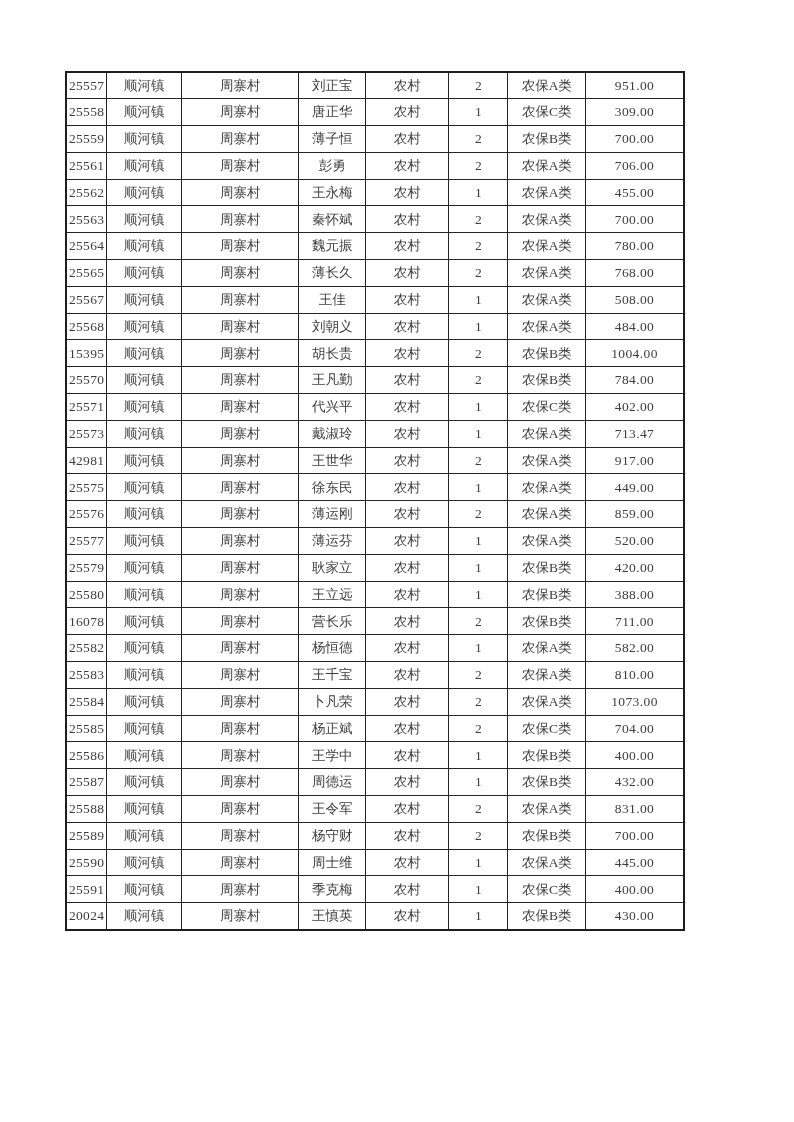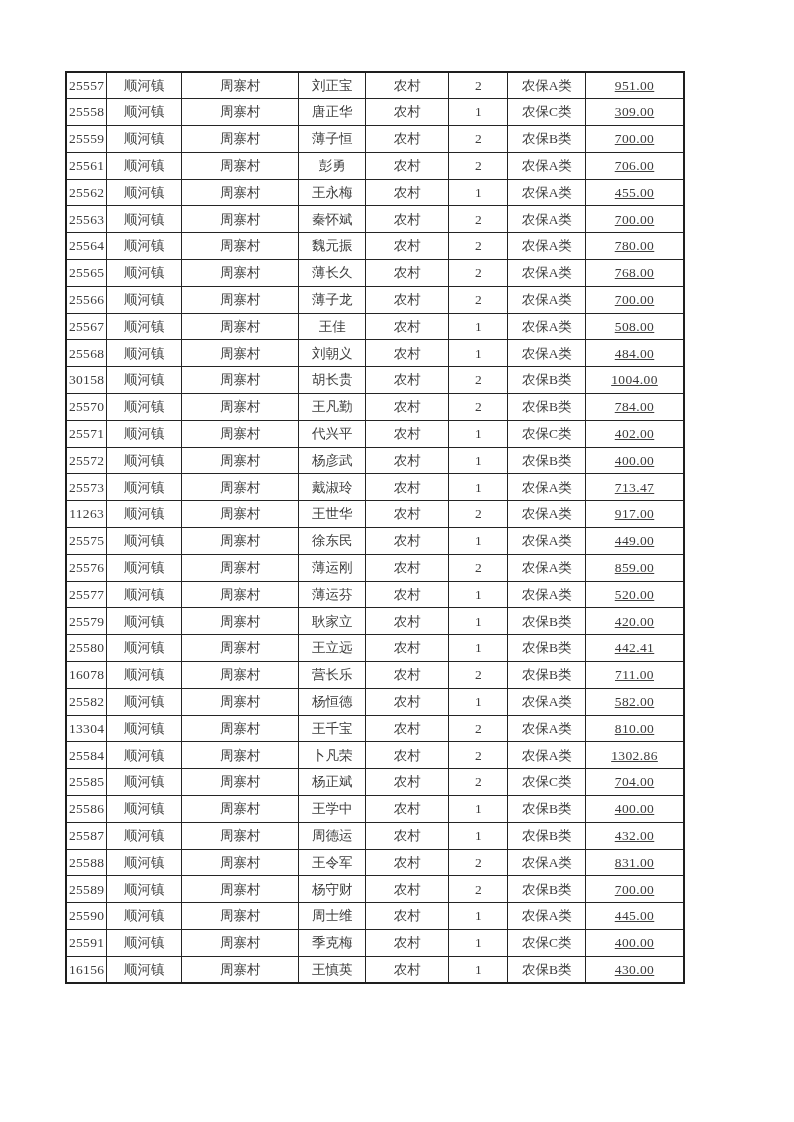--- a/index.html
+++ b/index.html
@@ -30,21 +30,21 @@
     padding: 0 2px;
     text-align: center;
     vertical-align: middle;
     font-size: 13.5px;
     line-height: 1;
     color: #3d3d3d;
     white-space: nowrap;
     overflow: hidden;
   }
   td.cell-id     { font-size: 13px; letter-spacing: 0.3px; }
-  td.cell-amount { font-size: 13px; letter-spacing: 0.4px; text-decoration: underline; }
+  td.cell-amount { font-size: 13px; letter-spacing: 0.4px; }
   td.cell-count  { font-size: 13px; }
 </style>
 </head>
 <body>
 
 <div class="page">
   <table class="data-grid">
     <colgroup>
       <col style="width:37px">
       <col style="width:75px">
@@ -130,51 +130,41 @@
           <td class="cell-id">25565</td>
           <td class="cell-town">顺河镇</td>
           <td class="cell-village">周寨村</td>
           <td class="cell-name">薄长久</td>
           <td class="cell-area-type">农村</td>
           <td class="cell-count">2</td>
           <td class="cell-insurance-class">农保A类</td>
           <td class="cell-amount">768.00</td>
         </tr>
         <tr>
-          <td class="cell-id">25566</td>
-          <td class="cell-town">顺河镇</td>
-          <td class="cell-village">周寨村</td>
-          <td class="cell-name">薄子龙</td>
-          <td class="cell-area-type">农村</td>
-          <td class="cell-count">2</td>
-          <td class="cell-insurance-class">农保A类</td>
-          <td class="cell-amount">700.00</td>
-        </tr>
-        <tr>
           <td class="cell-id">25567</td>
           <td class="cell-town">顺河镇</td>
           <td class="cell-village">周寨村</td>
           <td class="cell-name">王佳</td>
           <td class="cell-area-type">农村</td>
           <td class="cell-count">1</td>
           <td class="cell-insurance-class">农保A类</td>
           <td class="cell-amount">508.00</td>
         </tr>
         <tr>
           <td class="cell-id">25568</td>
           <td class="cell-town">顺河镇</td>
           <td class="cell-village">周寨村</td>
           <td class="cell-name">刘朝义</td>
           <td class="cell-area-type">农村</td>
           <td class="cell-count">1</td>
           <td class="cell-insurance-class">农保A类</td>
           <td class="cell-amount">484.00</td>
         </tr>
         <tr>
-          <td class="cell-id">30158</td>
+          <td class="cell-id">15395</td>
           <td class="cell-town">顺河镇</td>
           <td class="cell-village">周寨村</td>
           <td class="cell-name">胡长贵</td>
           <td class="cell-area-type">农村</td>
           <td class="cell-count">2</td>
           <td class="cell-insurance-class">农保B类</td>
           <td class="cell-amount">1004.00</td>
         </tr>
         <tr>
           <td class="cell-id">25570</td>
@@ -190,41 +180,31 @@
           <td class="cell-id">25571</td>
           <td class="cell-town">顺河镇</td>
           <td class="cell-village">周寨村</td>
           <td class="cell-name">代兴平</td>
           <td class="cell-area-type">农村</td>
           <td class="cell-count">1</td>
           <td class="cell-insurance-class">农保C类</td>
           <td class="cell-amount">402.00</td>
         </tr>
         <tr>
-          <td class="cell-id">25572</td>
-          <td class="cell-town">顺河镇</td>
-          <td class="cell-village">周寨村</td>
-          <td class="cell-name">杨彦武</td>
-          <td class="cell-area-type">农村</td>
-          <td class="cell-count">1</td>
-          <td class="cell-insurance-class">农保B类</td>
-          <td class="cell-amount">400.00</td>
-        </tr>
-        <tr>
           <td class="cell-id">25573</td>
           <td class="cell-town">顺河镇</td>
           <td class="cell-village">周寨村</td>
           <td class="cell-name">戴淑玲</td>
           <td class="cell-area-type">农村</td>
           <td class="cell-count">1</td>
           <td class="cell-insurance-class">农保A类</td>
           <td class="cell-amount">713.47</td>
         </tr>
         <tr>
-          <td class="cell-id">11263</td>
+          <td class="cell-id">42981</td>
           <td class="cell-town">顺河镇</td>
           <td class="cell-village">周寨村</td>
           <td class="cell-name">王世华</td>
           <td class="cell-area-type">农村</td>
           <td class="cell-count">2</td>
           <td class="cell-insurance-class">农保A类</td>
           <td class="cell-amount">917.00</td>
         </tr>
         <tr>
           <td class="cell-id">25575</td>
@@ -267,21 +247,21 @@
           <td class="cell-amount">420.00</td>
         </tr>
         <tr>
           <td class="cell-id">25580</td>
           <td class="cell-town">顺河镇</td>
           <td class="cell-village">周寨村</td>
           <td class="cell-name">王立远</td>
           <td class="cell-area-type">农村</td>
           <td class="cell-count">1</td>
           <td class="cell-insurance-class">农保B类</td>
-          <td class="cell-amount">442.41</td>
+          <td class="cell-amount">388.00</td>
         </tr>
         <tr>
           <td class="cell-id">16078</td>
           <td class="cell-town">顺河镇</td>
           <td class="cell-village">周寨村</td>
           <td class="cell-name">营长乐</td>
           <td class="cell-area-type">农村</td>
           <td class="cell-count">2</td>
           <td class="cell-insurance-class">农保B类</td>
           <td class="cell-amount">711.00</td>
@@ -290,38 +270,38 @@
           <td class="cell-id">25582</td>
           <td class="cell-town">顺河镇</td>
           <td class="cell-village">周寨村</td>
           <td class="cell-name">杨恒德</td>
           <td class="cell-area-type">农村</td>
           <td class="cell-count">1</td>
           <td class="cell-insurance-class">农保A类</td>
           <td class="cell-amount">582.00</td>
         </tr>
         <tr>
-          <td class="cell-id">13304</td>
+          <td class="cell-id">25583</td>
           <td class="cell-town">顺河镇</td>
           <td class="cell-village">周寨村</td>
           <td class="cell-name">王千宝</td>
           <td class="cell-area-type">农村</td>
           <td class="cell-count">2</td>
           <td class="cell-insurance-class">农保A类</td>
           <td class="cell-amount">810.00</td>
         </tr>
         <tr>
           <td class="cell-id">25584</td>
           <td class="cell-town">顺河镇</td>
           <td class="cell-village">周寨村</td>
           <td class="cell-name">卜凡荣</td>
           <td class="cell-area-type">农村</td>
           <td class="cell-count">2</td>
           <td class="cell-insurance-class">农保A类</td>
-          <td class="cell-amount">1302.86</td>
+          <td class="cell-amount">1073.00</td>
         </tr>
         <tr>
           <td class="cell-id">25585</td>
           <td class="cell-town">顺河镇</td>
           <td class="cell-village">周寨村</td>
           <td class="cell-name">杨正斌</td>
           <td class="cell-area-type">农村</td>
           <td class="cell-count">2</td>
           <td class="cell-insurance-class">农保C类</td>
           <td class="cell-amount">704.00</td>
@@ -380,21 +360,21 @@
           <td class="cell-id">25591</td>
           <td class="cell-town">顺河镇</td>
           <td class="cell-village">周寨村</td>
           <td class="cell-name">季克梅</td>
           <td class="cell-area-type">农村</td>
           <td class="cell-count">1</td>
           <td class="cell-insurance-class">农保C类</td>
           <td class="cell-amount">400.00</td>
         </tr>
         <tr>
-          <td class="cell-id">16156</td>
+          <td class="cell-id">20024</td>
           <td class="cell-town">顺河镇</td>
           <td class="cell-village">周寨村</td>
           <td class="cell-name">王慎英</td>
           <td class="cell-area-type">农村</td>
           <td class="cell-count">1</td>
           <td class="cell-insurance-class">农保B类</td>
           <td class="cell-amount">430.00</td>
         </tr>
       </tbody>
   </table>

